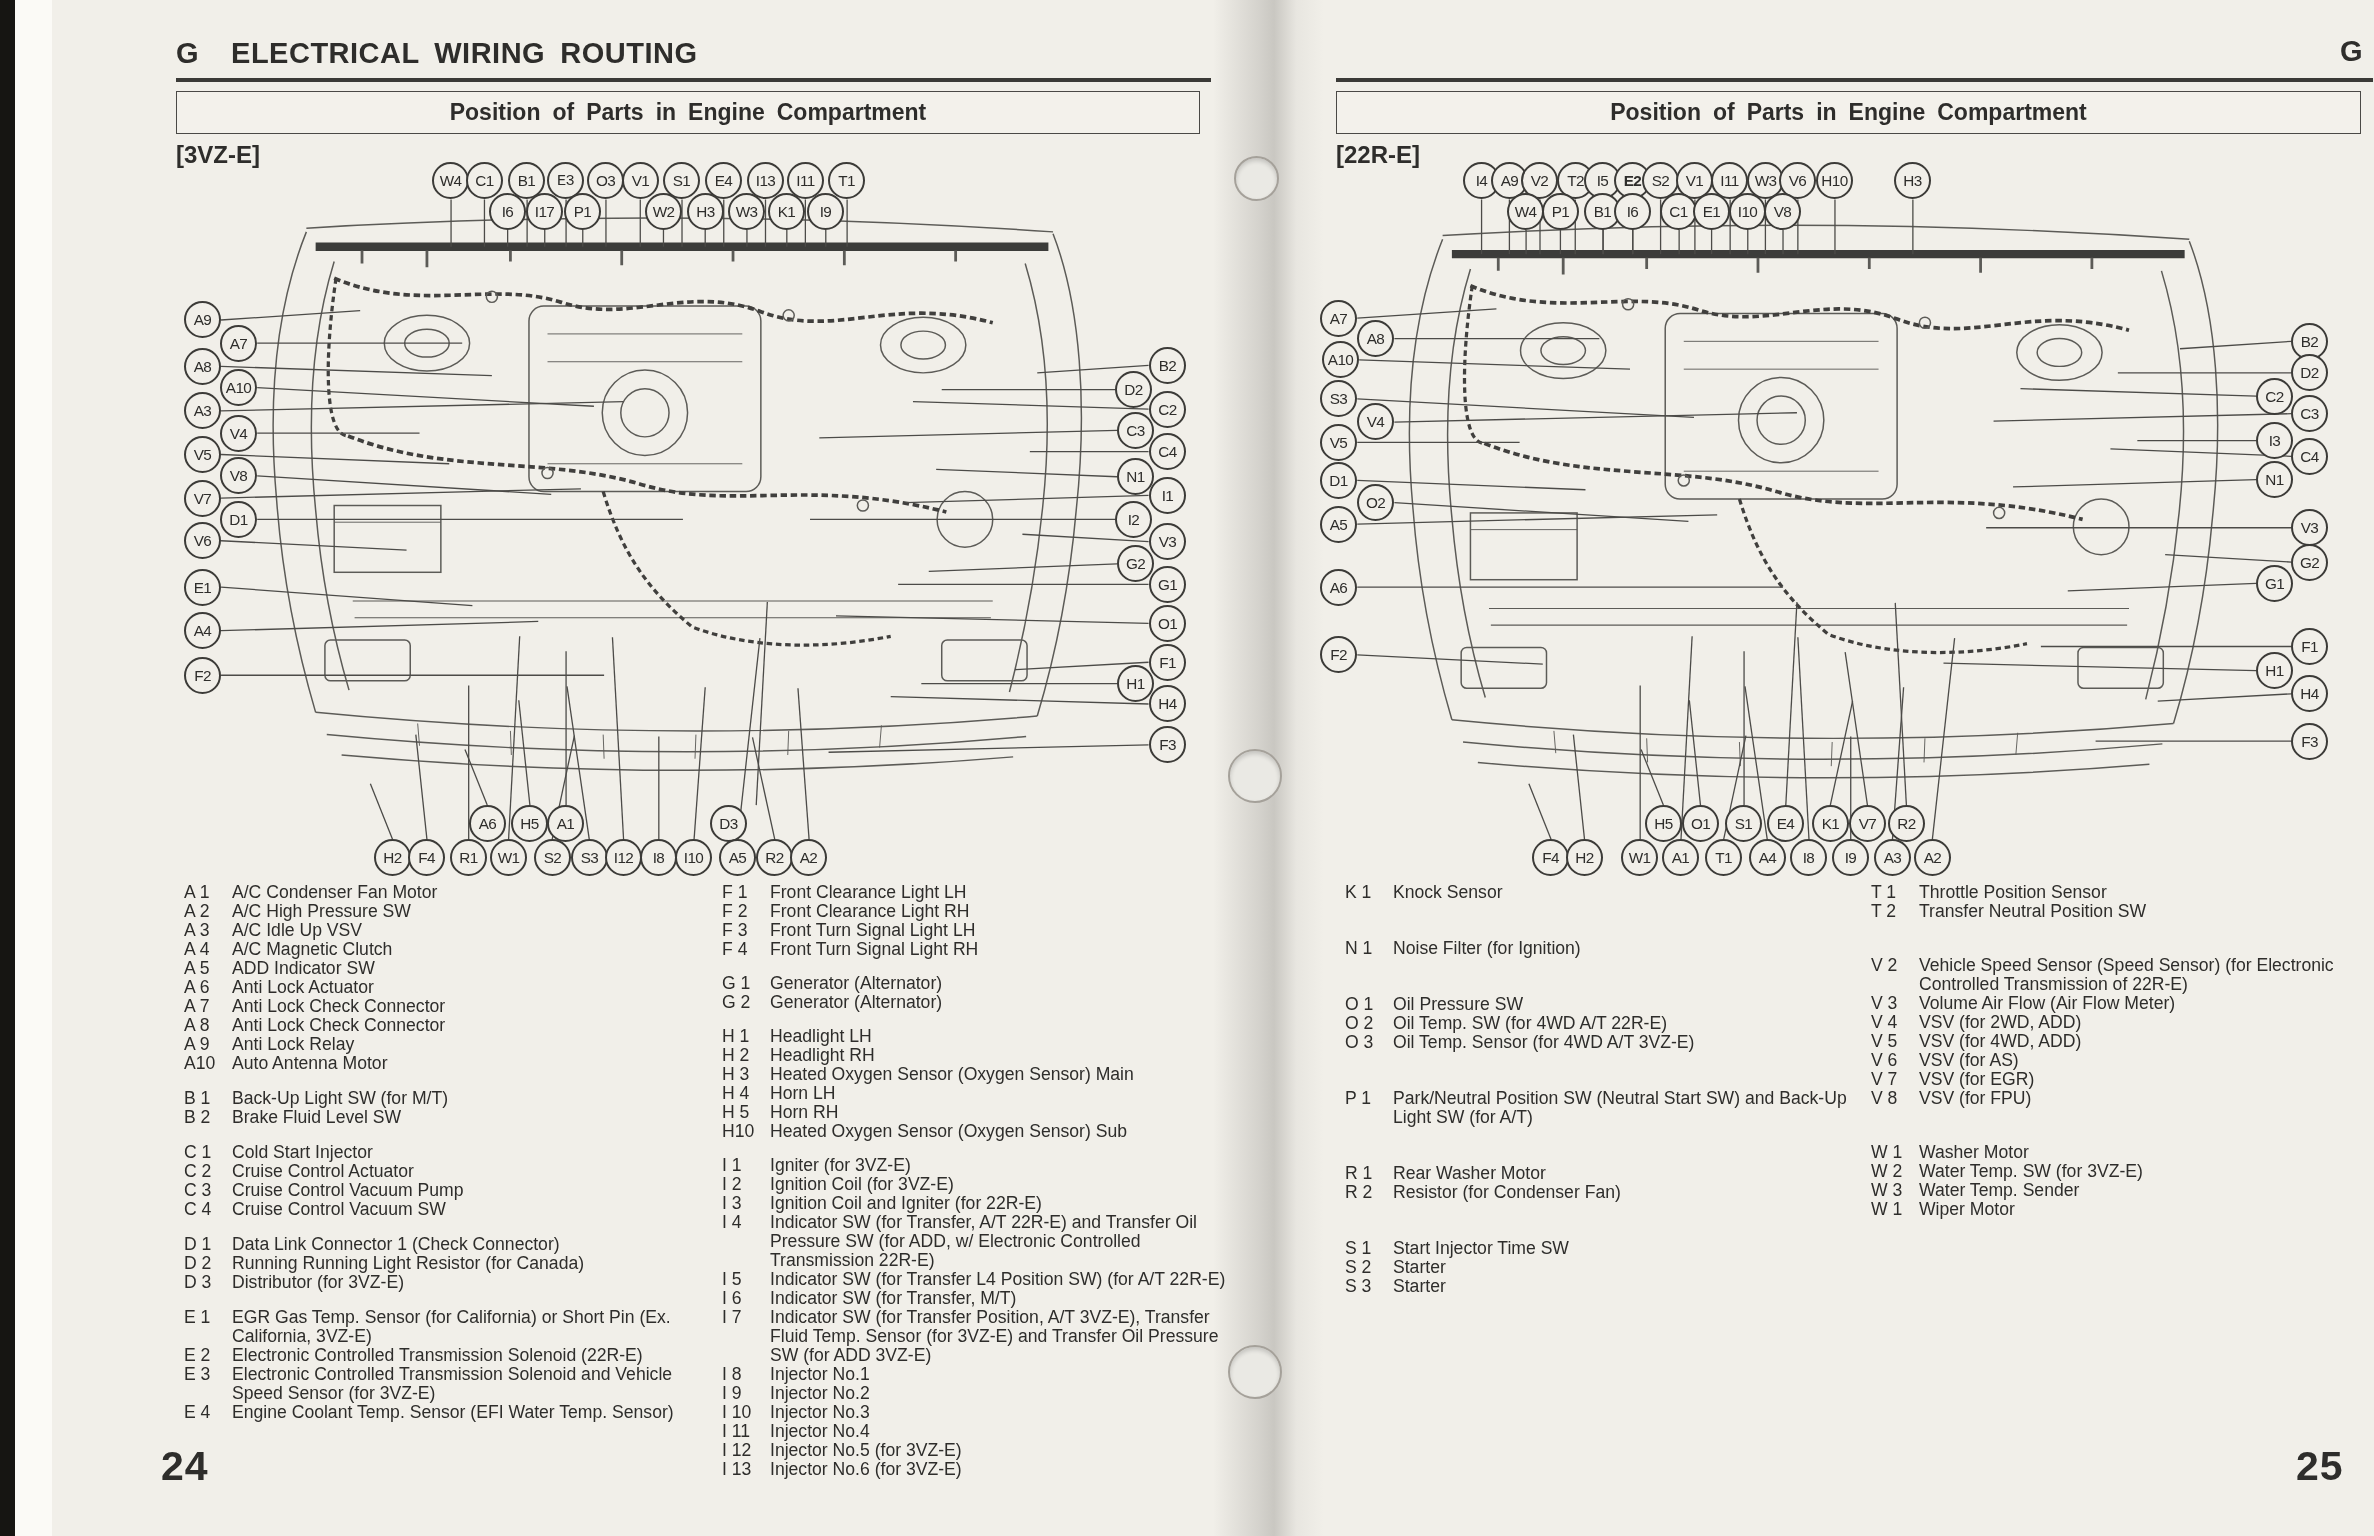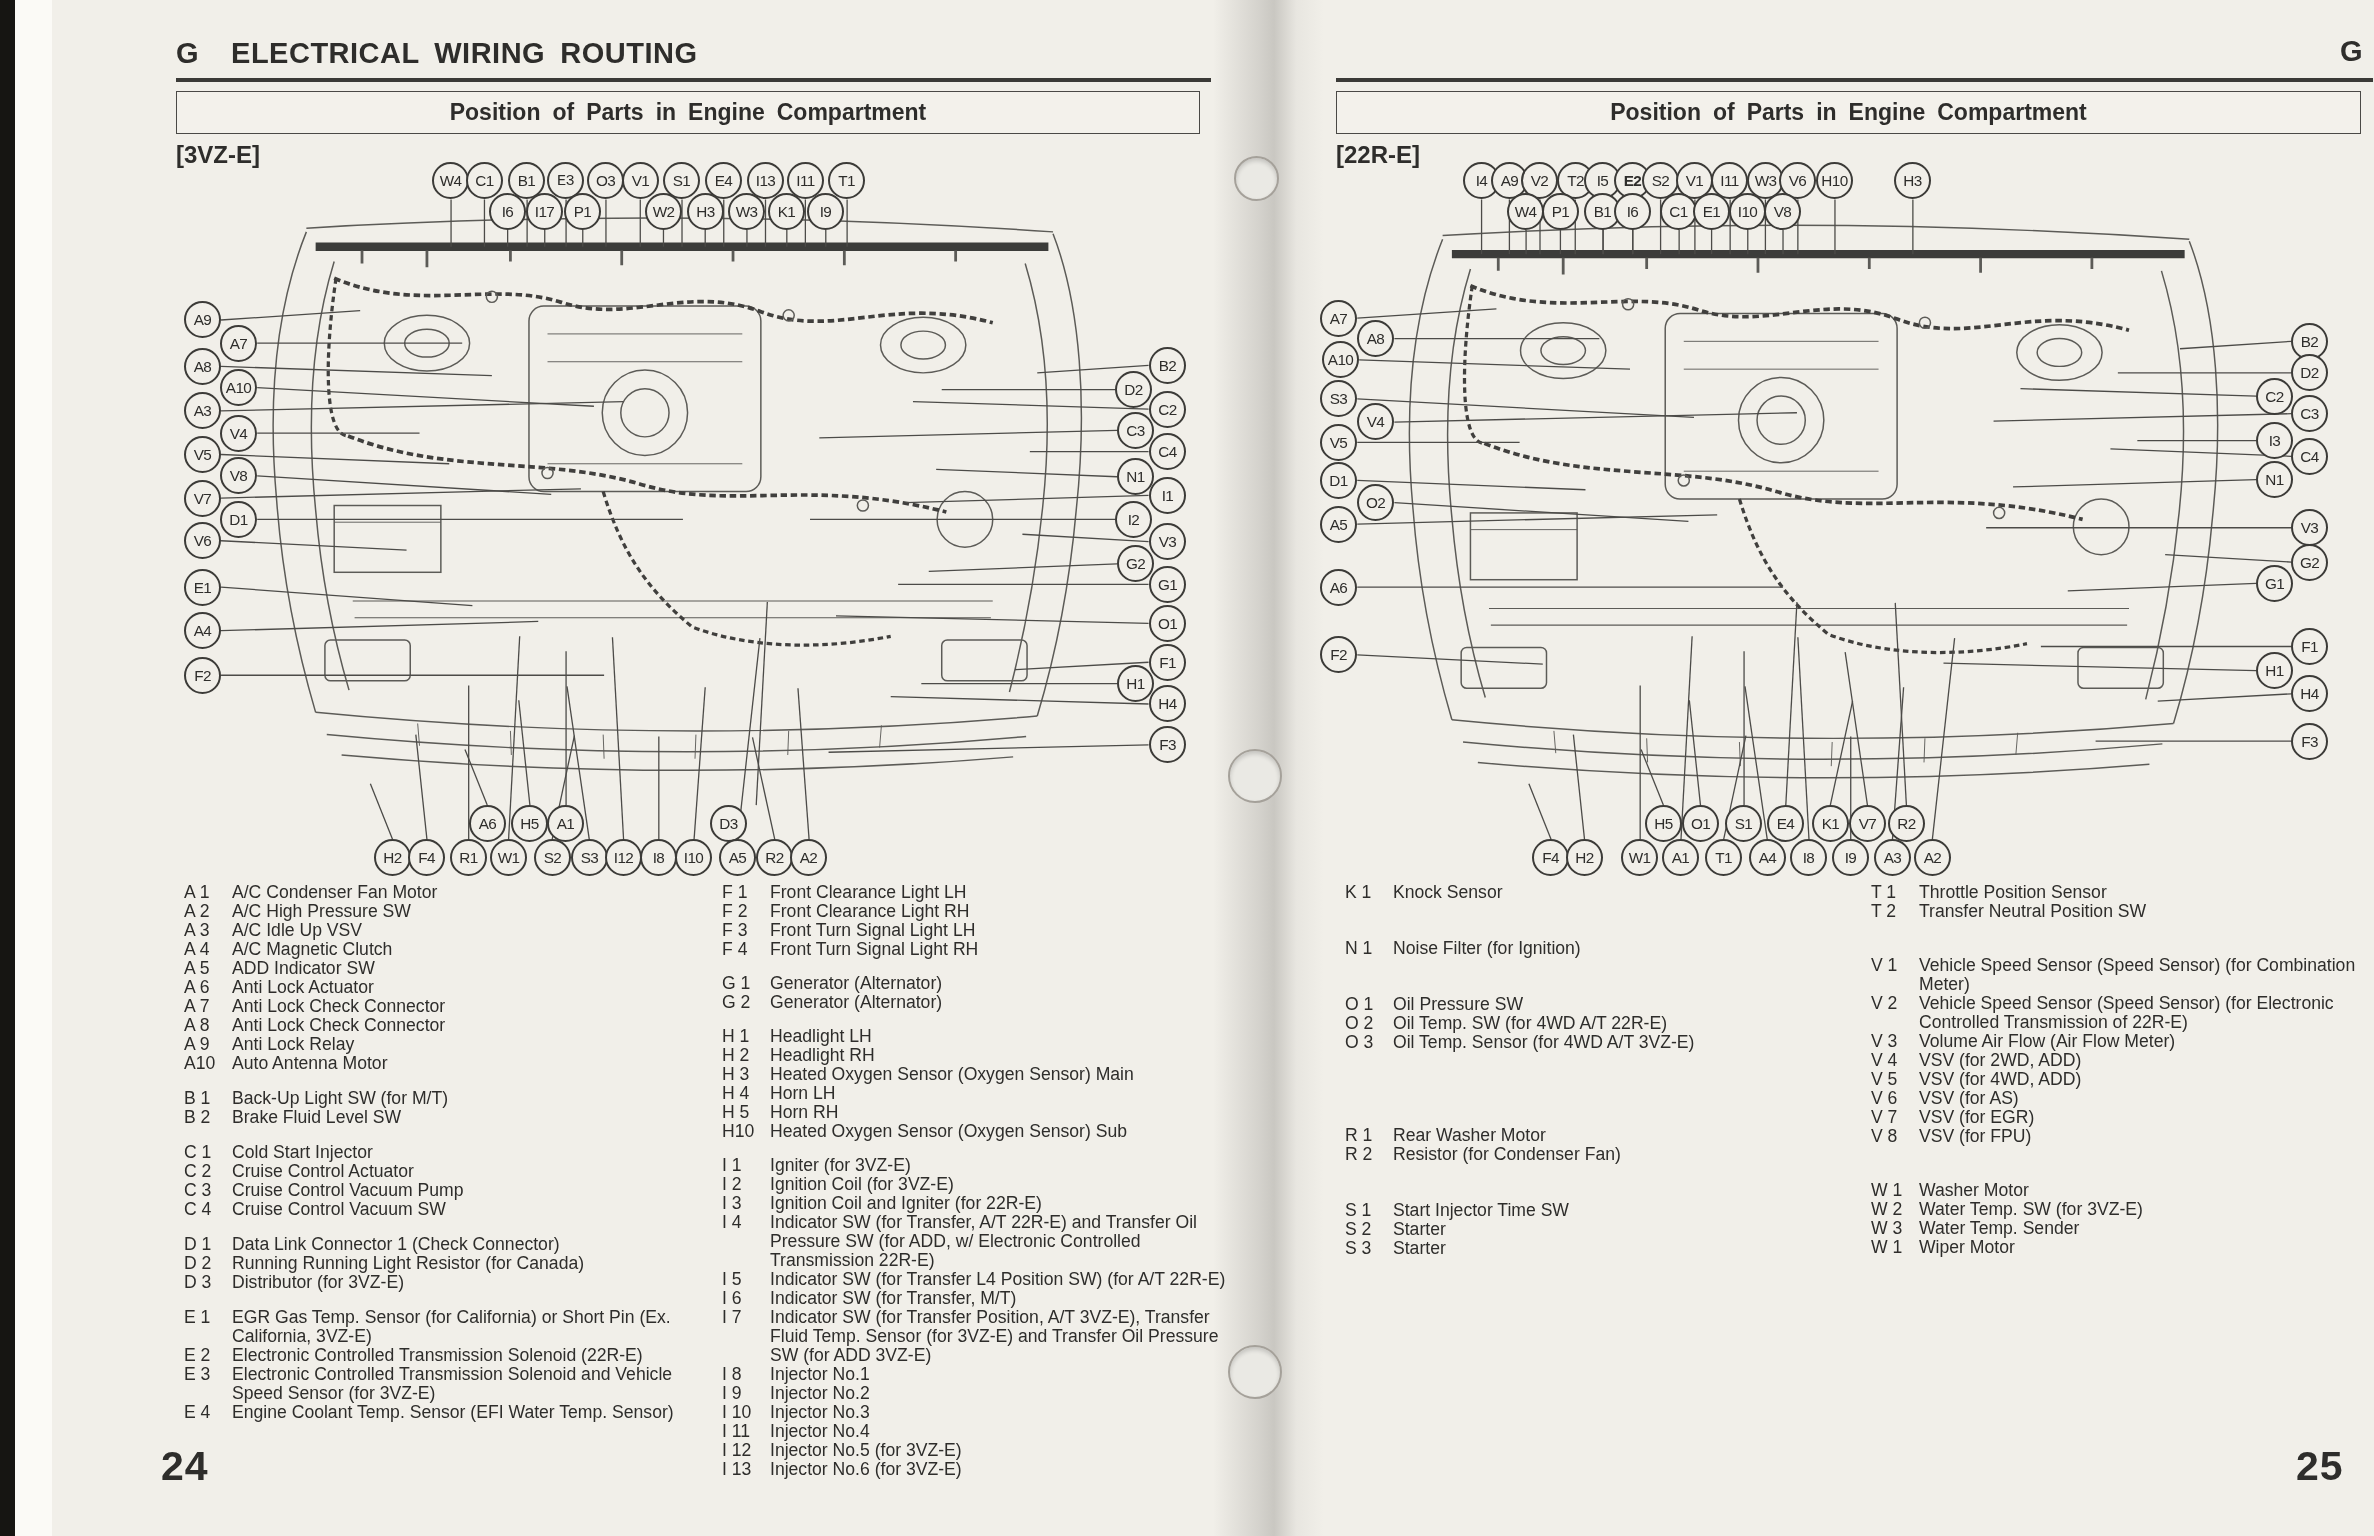--- a/index.html
+++ b/index.html
@@ -617,20 +617,24 @@
       </div>
       <div class="lg-row">
         <span class="lg-label">O 2</span>
         <span class="lg-text">Oil Temp. SW (for 4WD A/T 22R-E)</span>
       </div>
       <div class="lg-row">
         <span class="lg-label">O 3</span>
         <span class="lg-text">Oil Temp. Sensor (for 4WD A/T 3VZ-E)</span>
       </div>
       <div style="height: 37px;"></div>
+      <div class="lg-row">
+        <span class="lg-label">P 1</span>
+        <span class="lg-text">Park/Neutral Position SW (Neutral Start SW) and Back-Up Light SW (for A/T)</span>
+      </div>
       <div style="height: 37px;"></div>
       <div class="lg-row">
         <span class="lg-label">R 1</span>
         <span class="lg-text">Rear Washer Motor</span>
       </div>
       <div class="lg-row">
         <span class="lg-label">R 2</span>
         <span class="lg-text">Resistor (for Condenser Fan)</span>
       </div>
       <div style="height: 37px;"></div>
@@ -650,24 +654,20 @@
   <div class="legend c2" id="legendR2">
       <div class="lg-row">
         <span class="lg-label">T 1</span>
         <span class="lg-text">Throttle Position Sensor</span>
       </div>
       <div class="lg-row">
         <span class="lg-label">T 2</span>
         <span class="lg-text">Transfer Neutral Position SW</span>
       </div>
       <div style="height: 35px;"></div>
-      <div class="lg-row">
-        <span class="lg-label">V 1</span>
-        <span class="lg-text">Vehicle Speed Sensor (Speed Sensor) (for Combination Meter)</span>
-      </div>
       <div class="lg-row">
         <span class="lg-label">V 2</span>
         <span class="lg-text">Vehicle Speed Sensor (Speed Sensor) (for Electronic Controlled Transmission of 22R-E)</span>
       </div>
       <div class="lg-row">
         <span class="lg-label">V 3</span>
         <span class="lg-text">Volume Air Flow (Air Flow Meter)</span>
       </div>
       <div class="lg-row">
         <span class="lg-label">V 4</span>

